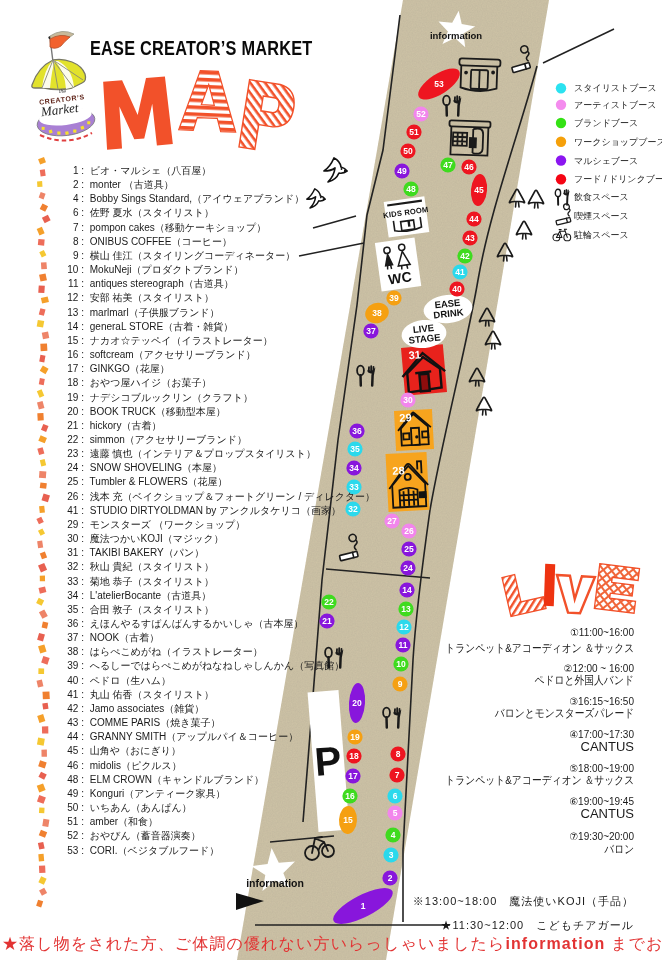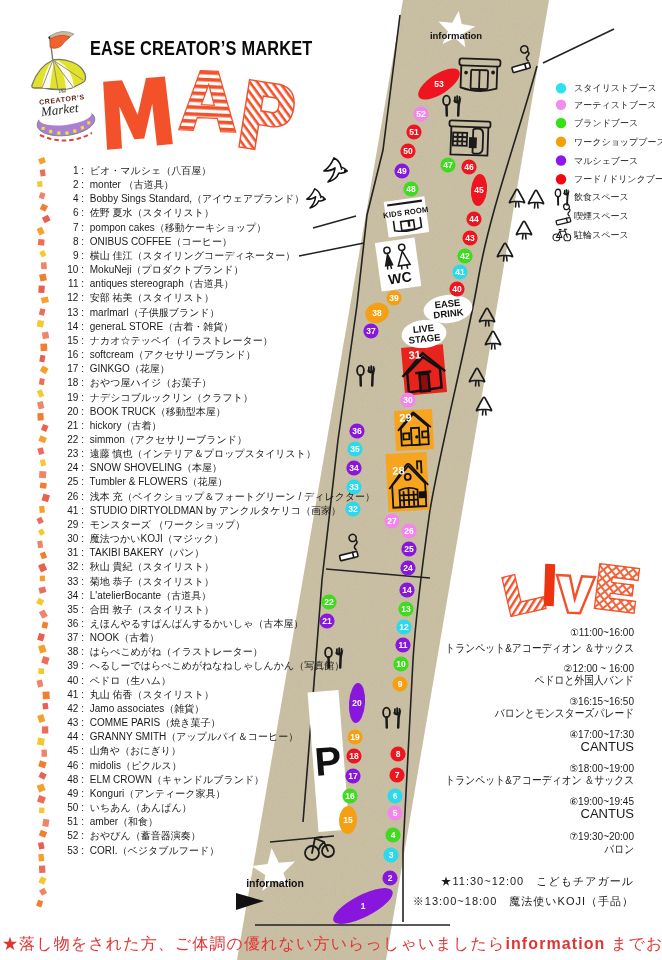--- a/index.html
+++ b/index.html
@@ -732,17 +732,17 @@
 <div class="sa" style="top:705.5px">バロンとモンスターズパレード</div>
 <div class="st" style="top:729px">④17:00~17:30</div>
 <div class="sc" style="top:739px">CANTUS</div>
 <div class="st" style="top:763px">⑤18:00~19:00</div>
 <div class="sa" style="top:772.5px">トランペット&amp;アコーディオン ＆サックス</div>
 <div class="st" style="top:796px">⑥19:00~19:45</div>
 <div class="sc" style="top:806px">CANTUS</div>
 <div class="st" style="top:831px">⑦19:30~20:00</div>
 <div class="sa" style="top:841.5px">バロン</div>
 
-<div class="st" style="top:874px;font-size:11px;letter-spacing:1px">★11:30~12:00　こどもチアガール</div>
+<div class="st" style="top:918px;font-size:11px;letter-spacing:1px">★11:30~12:00　こどもチアガール</div>
 
 <div class="st" style="top:894px;font-size:11px;letter-spacing:1px">※13:00~18:00　魔法使いKOJI（手品）</div>
 </div>
 
 <div id="note">★落し物をされた方、ご体調の優れない方いらっしゃいましたら<b>information</b> までお越しください。</div>
 </body></html>

